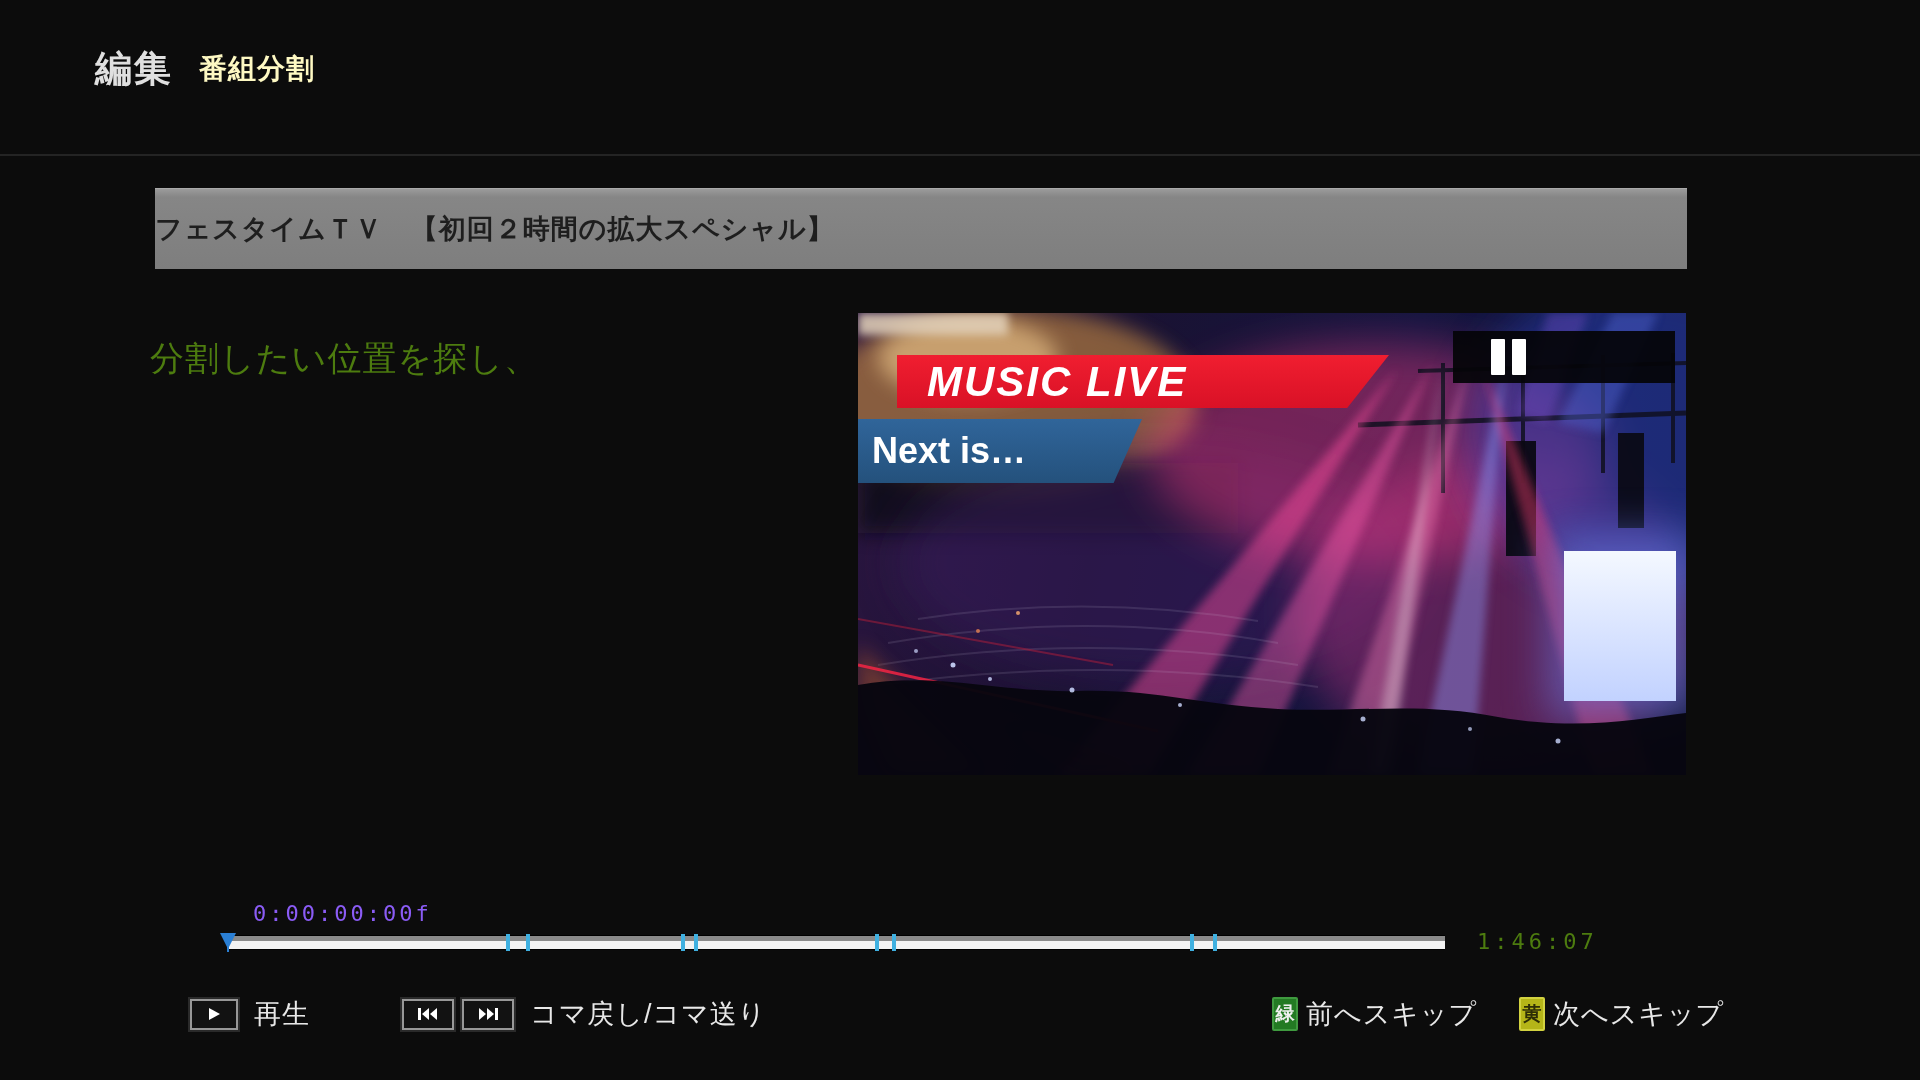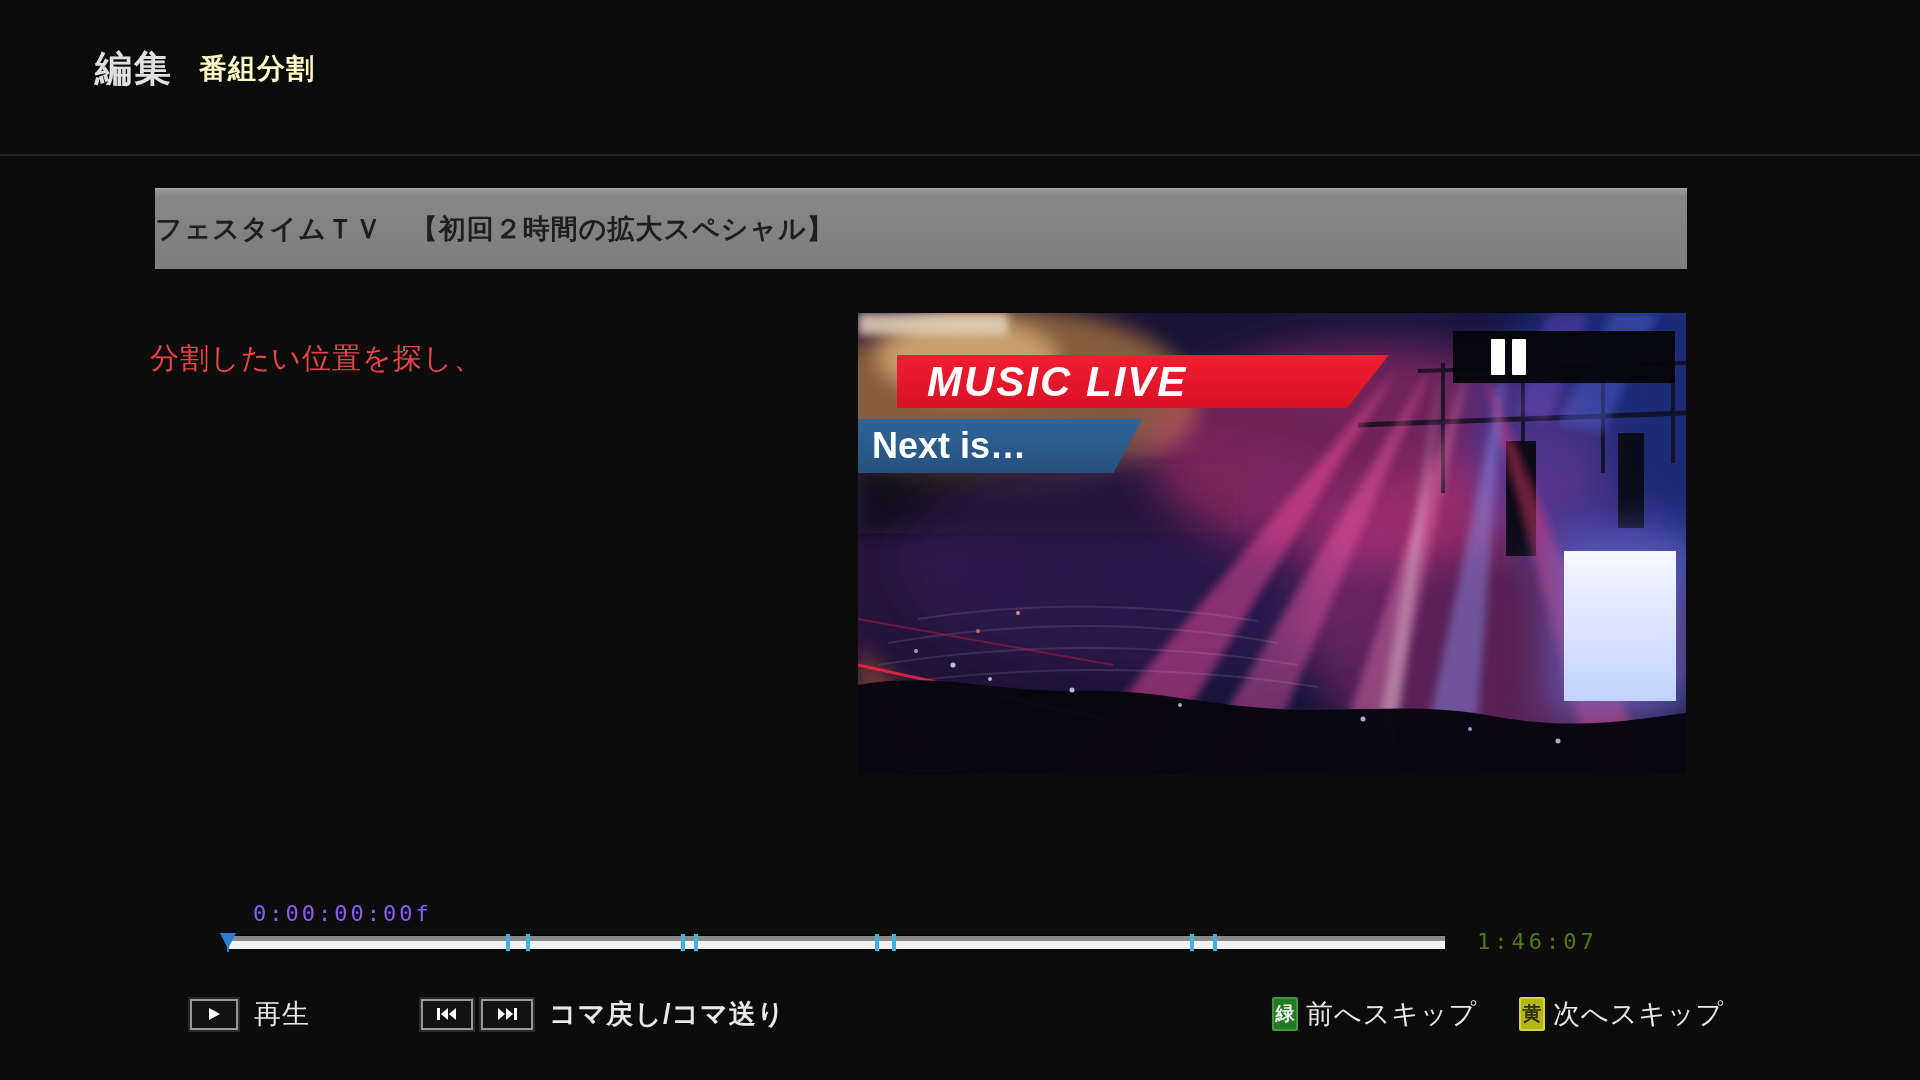--- a/index.html
+++ b/index.html
@@ -13,39 +13,39 @@
   .app-section{font-size:28px;font-weight:bold;color:#fef9c3;margin-left:26px;letter-spacing:1px;}
   .header-divider{position:absolute;left:0;top:154px;width:1920px;height:2px;background:#242424;}
   
   .program-bar{
     position:absolute;left:155px;top:188px;width:1532px;height:80px;
     background:linear-gradient(180deg,#9b9b9b 0,#868686 10%,#7e7e7e 100%);
     border-top:1px solid #aaa;display:flex;align-items:center;
   }
   .program-bar span{font-size:27px;color:#1e1e1e;letter-spacing:1px;font-weight:bold;}
   
-  .instructions{position:absolute;left:150px;top:330px;font-size:29px;line-height:56px;color:#ef4444;letter-spacing:1px;}
+  .instructions{position:absolute;left:150px;top:330px;font-size:34px;line-height:56px;color:#4d7c0f;letter-spacing:1px;}
   
   .video{
     position:absolute;left:858px;top:313px;width:828px;height:462px;overflow:hidden;
     background:linear-gradient(100deg,#2b1640 0%,#1a1232 30%,#131540 62%,#0d102e 100%);
   }
   .video svg{position:absolute;left:0;top:0;}
   .banner-red{
     position:absolute;left:0;top:42px;width:492px;height:53px;
     background:linear-gradient(180deg,#f01e30,#d91126);
     clip-path:polygon(0 0,100% 0,91.5% 100%,0 100%);
     display:flex;align-items:center;margin-left:39px;
   }
   .banner-red span{
     font-style:italic;font-weight:bold;font-size:42px;color:#fff;
     padding-left:30px;letter-spacing:2px;white-space:nowrap;
   }
   .banner-blue{
-    position:absolute;left:0;top:106px;width:284px;height:54px;
+    position:absolute;left:0;top:106px;width:284px;height:64px;
     background:linear-gradient(180deg,#30659a,#24517c);
     clip-path:polygon(0 0,100% 0,90% 100%,0 100%);
     display:flex;align-items:center;
   }
   .banner-blue span{font-weight:bold;font-size:36px;color:#fff;padding-left:14px;white-space:nowrap;}
   .pause-box{position:absolute;left:595px;top:18px;width:222px;height:52px;background:rgba(4,4,8,0.93);}
   .pause-box i{position:absolute;top:8px;width:14px;height:36px;background:#fff;border-radius:1px;}
   .pause-box i.b1{left:38px;} .pause-box i.b2{left:59px;}
   
   .timecode{
@@ -214,21 +214,21 @@
 
   <div class="ctrl-group" style="left:190px;font-family:Liberation Serif, serif;">
     <div class="ctrl-btn small">
       <svg width="16" height="16" viewBox="0 0 16 16">
         <polygon points="3,2 14,8 3,14" fill="#fff"></polygon>
       </svg>
     </div>
     <span class="ctrl-label">再生</span>
   </div>
 
-  <div class="ctrl-group" style="left:421px;font-weight:bold;">
+  <div class="ctrl-group" style="left:402px;">
     <div class="ctrl-btn">
       <svg width="26" height="16" viewBox="0 0 22 16">
         <rect x="1" y="2" width="3" height="12" fill="#fff"></rect>
         <polygon points="12,2 5,8 12,14" fill="#fff"></polygon>
         <polygon points="20,2 13,8 20,14" fill="#fff"></polygon>
       </svg>
     </div>
     <div class="ctrl-btn">
       <svg width="26" height="16" viewBox="0 0 22 16">
         <polygon points="2,2 9,8 2,14" fill="#fff"></polygon>

